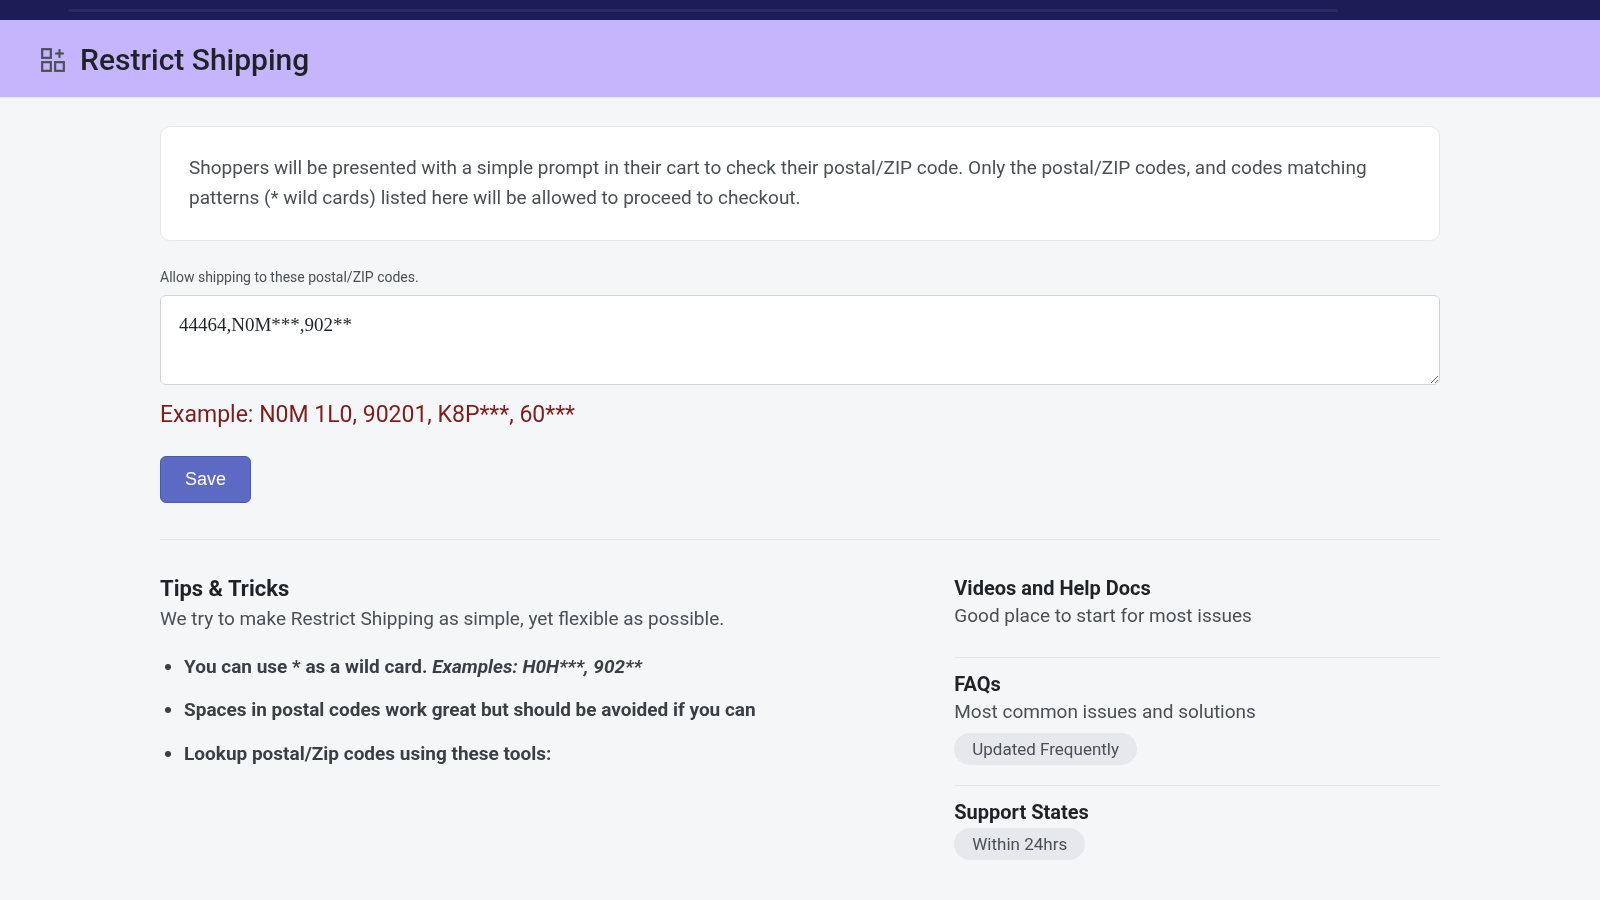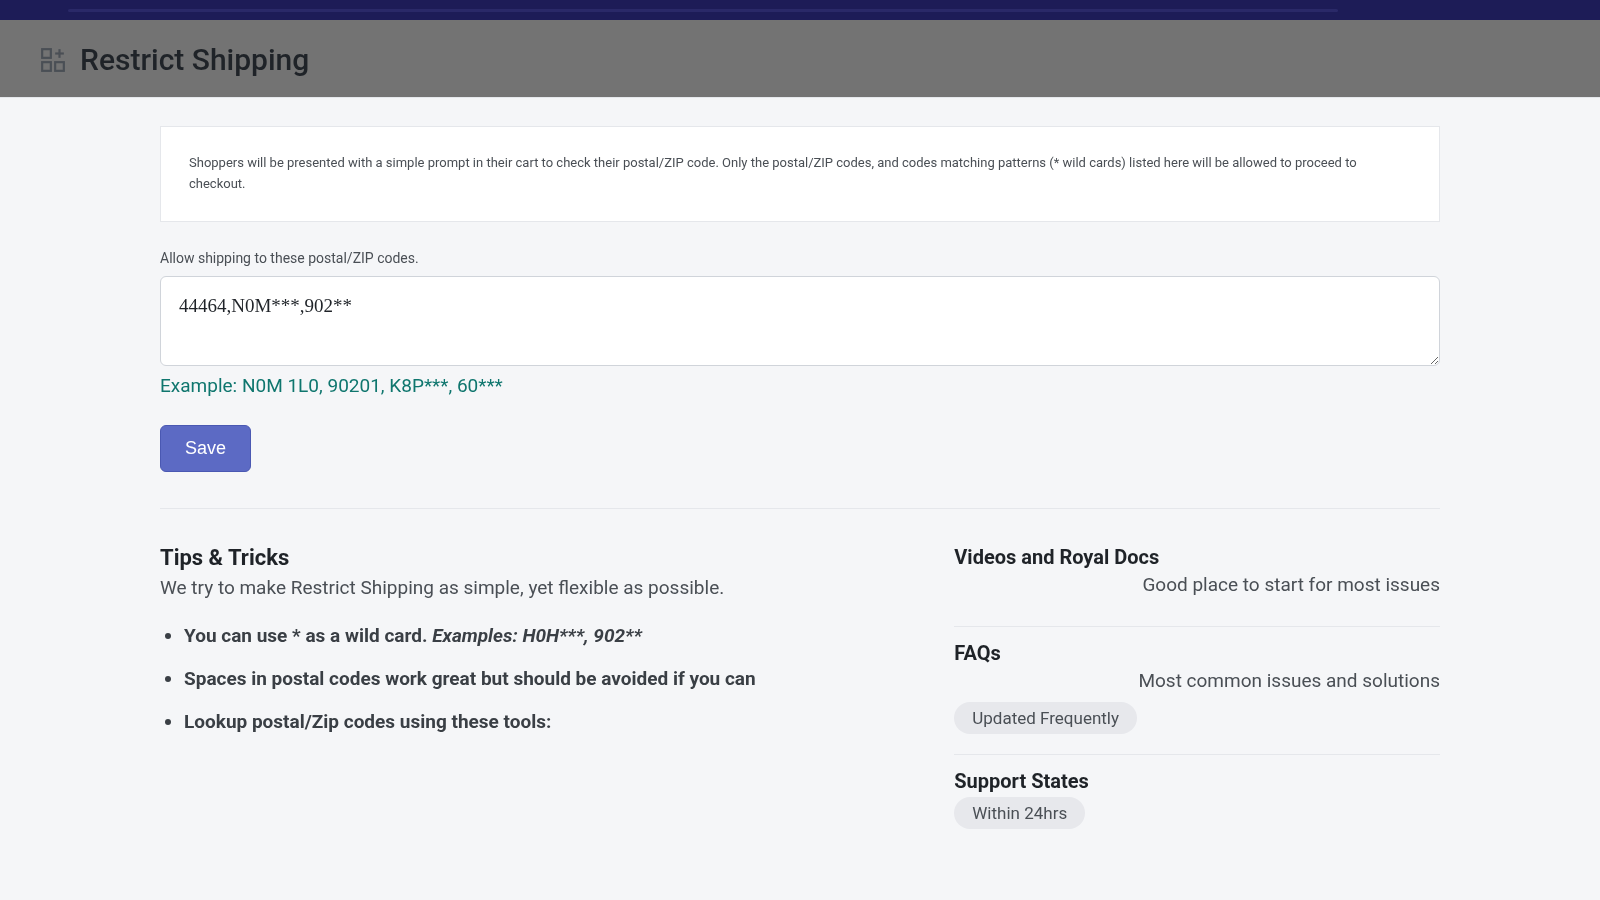--- a/index.html
+++ b/index.html
@@ -22,65 +22,65 @@
       height: 3px;
       width: 1270px;
       border-radius: 2px;
     }
     .header-row {
       display: flex;
       align-items: center;
       gap: 14px;
       padding: 22px 40px 20px 40px;
       border-bottom: 1px solid #e5e7eb;
-      background: #737373;
+      background: #c4b5fd;
     }
     .grid-icon svg { width: 26px; height: 26px; display: block; }
     .page-title {
       font-size: 30px;
       font-weight: 500;
       color: #1f2328;
     }
     .main {
       max-width: 1360px;
       margin: 0 auto;
       padding: 28px 40px 60px 40px;
     }
     .info-card {
       background: #fff;
       border: 1px solid #e5e7eb;
-      border-radius: 0;
+      border-radius: 10px;
       padding: 26px 28px;
       margin-bottom: 28px;
       color: #4a4f55;
       line-height: 1.6;
-      font-size: 13px;
+      font-size: 19px;
     }
     .field-label {
       color: #4a4f55;
       font-size: 14px;
       margin-bottom: 10px;
     }
     .textarea-field {
       width: 100%;
       background: #fff;
       border: 1px solid #d0d4da;
       border-radius: 6px;
       padding: 16px 18px;
       font-size: 19px;
       color: #1f2328;
       font-family: Liberation Serif, serif;
       resize: vertical;
       height: 90px;
       line-height: 1.4;
     }
     .hint {
-      color: #0f766e;
-      font-size: 19px;
-      margin-top: 4px;
+      color: #7f1d1d;
+      font-size: 23px;
+      margin-top: 12px;
     }
     .save-btn {
       margin-top: 28px;
       background: #5c6ac4;
       color: #fff;
       border: 1px solid #4a58b2;
       border-radius: 6px;
       padding: 12px 24px;
       font-size: 18px;
       cursor: pointer;
@@ -139,21 +139,20 @@
     .help-item:first-child { border-top: none; padding-top: 0; }
     .help-title {
       font-size: 20px;
       font-weight: 700;
       margin-bottom: 4px;
     }
     .help-sub {
       color: #4a4f55;
       font-size: 19px;
       margin-bottom: 10px;
-      text-align: right;
     }
     .badge {
       display: inline-block;
       background: #e7e8ec;
       color: #4a4f55;
       border-radius: 999px;
       padding: 6px 18px;
       font-size: 17px;
     }
   </style>
@@ -204,21 +203,21 @@
         </li>
         <li>Spaces in postal codes work great but should be avoided if you can</li>
         <li>
           <span>Lookup postal/Zip codes using these tools:</span>
         </li>
       </ul>
     </div>
 
     <div class="right-col">
       <div class="help-item">
-        <div class="help-title">Videos and Royal Docs</div>
+        <div class="help-title">Videos and Help Docs</div>
         <div class="help-sub">Good place to start for most issues</div>
       </div>
       <div class="help-item">
         <div class="help-title">FAQs</div>
         <div class="help-sub">Most common issues and solutions</div>
         <span class="badge">Updated Frequently</span>
       </div>
       <div class="help-item">
         <div class="help-title">Support States</div>
         <span class="badge">Within 24hrs</span>

